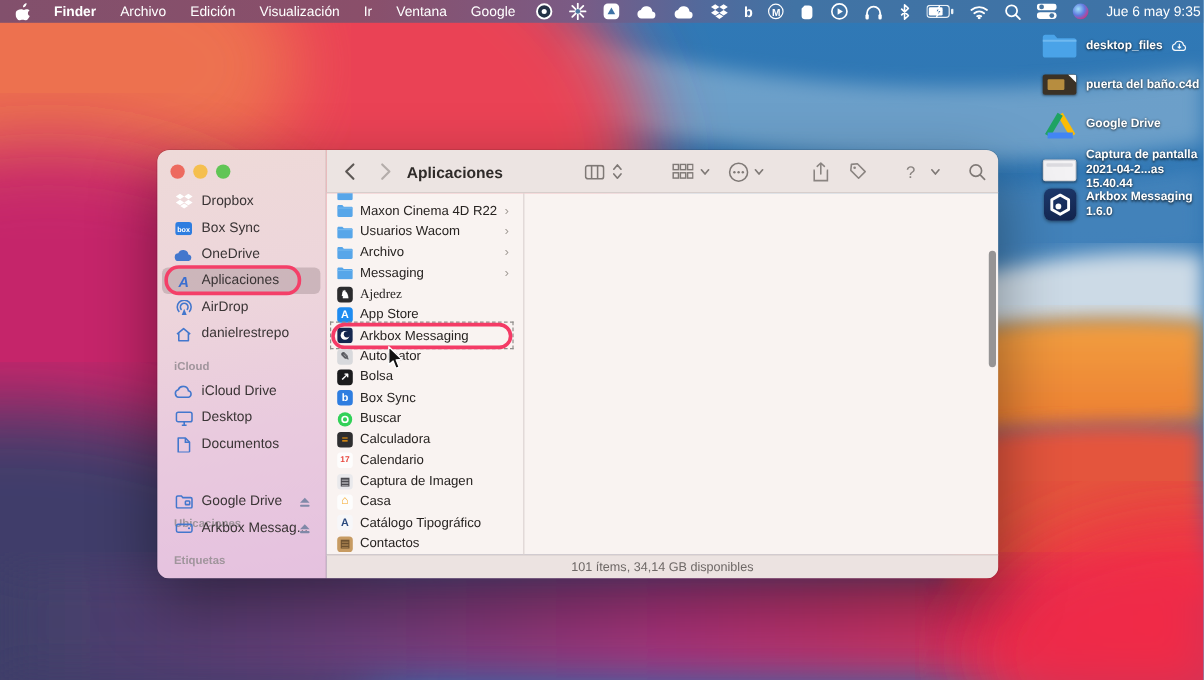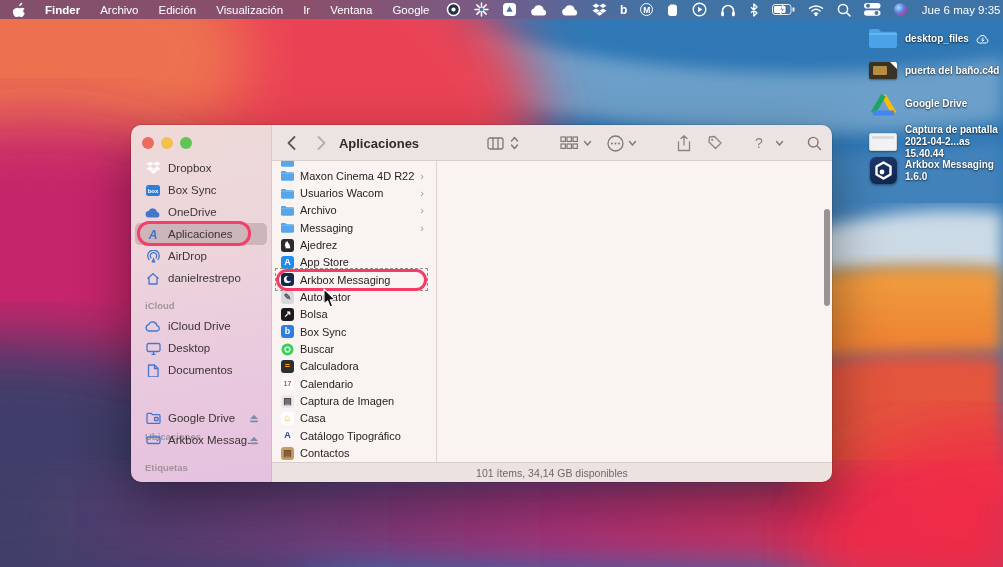--- a/index.html
+++ b/index.html
@@ -564,21 +564,21 @@
                 <path d="M0 3.4h13" stroke="#79bbf0" stroke-width=".8"></path>
               </svg>
             </span>
             <span style="position: relative; z-index: 2;">Messaging</span>
             <span class="f-chev">›</span>
           </div>
           <div class="f-row">
             <span class="f-ic">
               <span class="appic" style="background:#2b2b2d;color:#fff;font-size:9px">♞</span>
             </span>
-            <span style="position: relative; z-index: 2;">Ajedrez</span>
+            <span style="position: relative; z-index: 2; font-family: Liberation Serif, serif;">Ajedrez</span>
           </div>
           <div class="f-row">
             <span class="f-ic">
               <span class="appic" style="background:#1f8cf0;color:#fff;font-size:9px">A</span>
             </span>
             <span style="position: relative; z-index: 2;">App Store</span>
           </div>
           <div class="f-row annotated">
             <span class="f-ic">
               <svg width="13" height="13">

